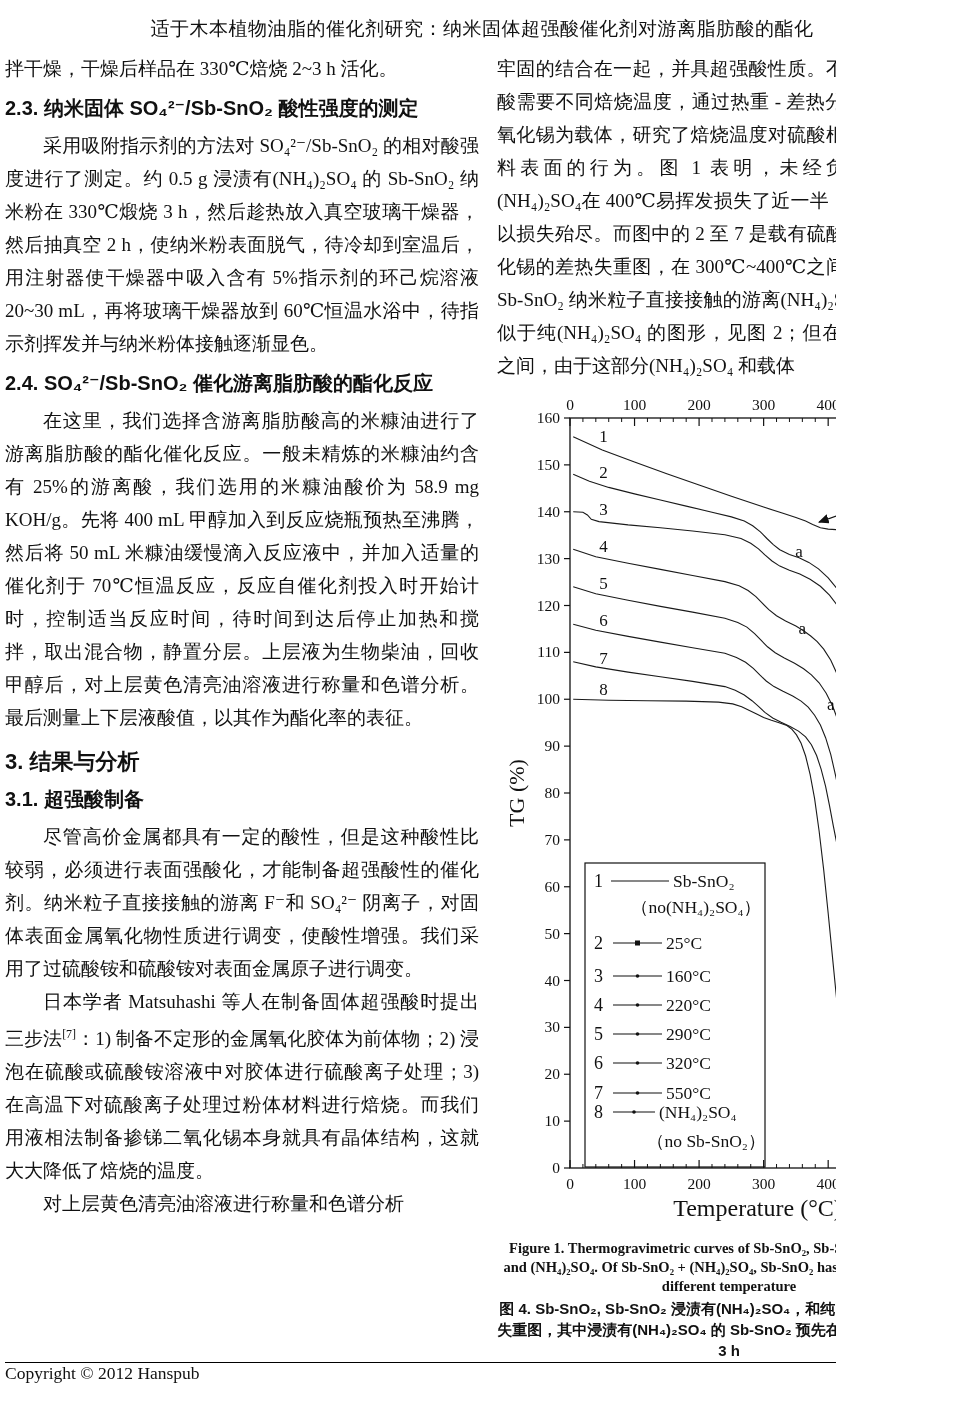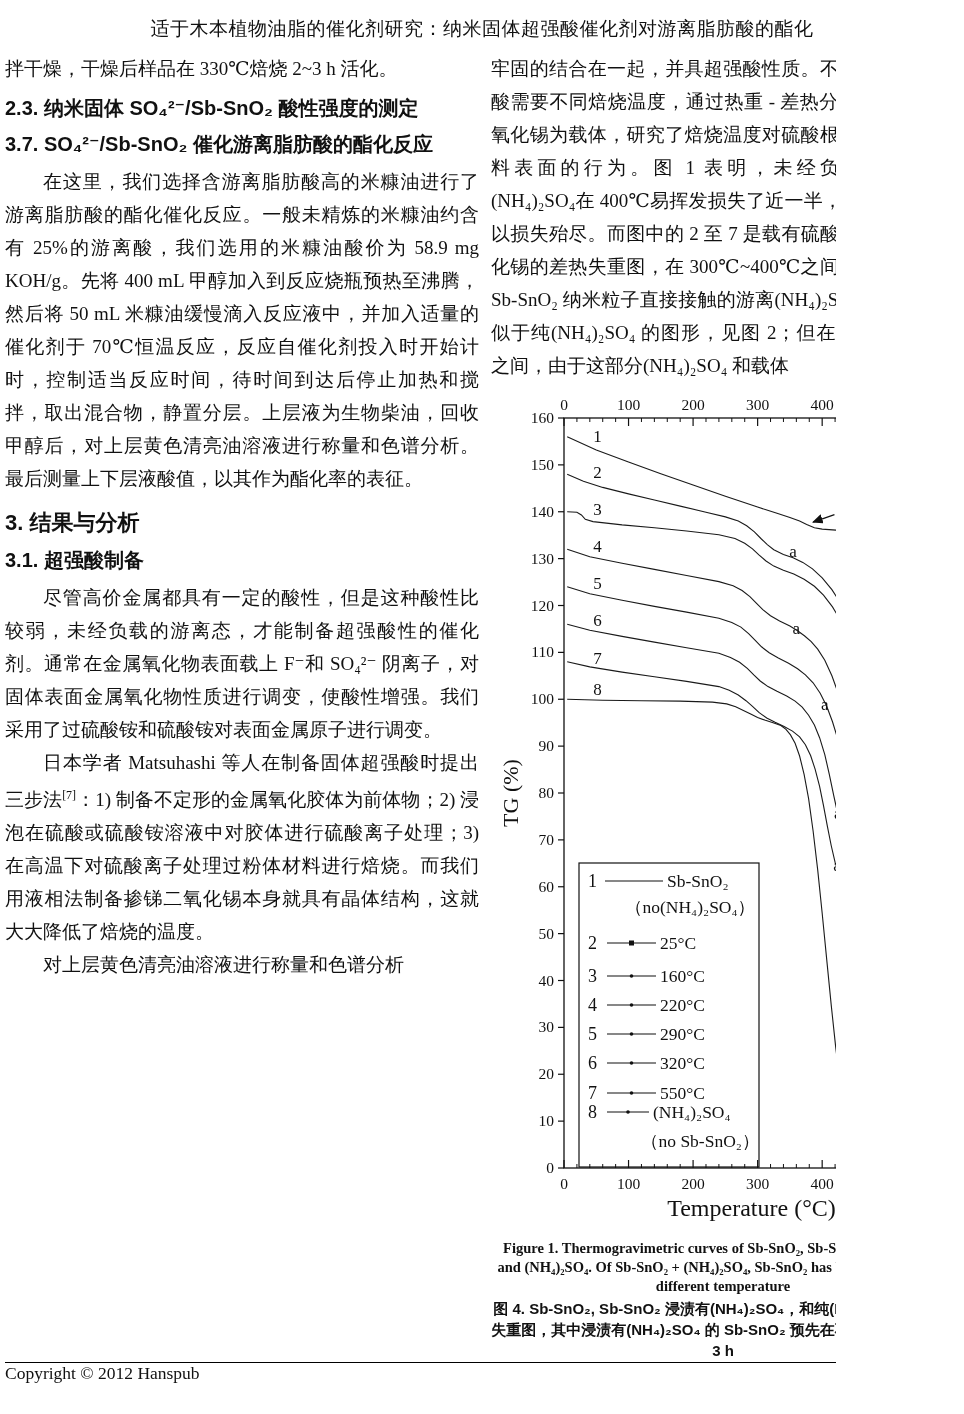--- a/index.html
+++ b/index.html
@@ -1,20 +1,20 @@
 <!DOCTYPE html>
 <html><head>
 <meta charset="utf-8">
 <style>
   html,body{margin:0;padding:0;background:#fff;}
   .page{position:relative;width:836px;height:1414px;background:#fff;overflow:hidden;
         font-family:"Liberation Serif","DejaVu Serif",serif;color:#111;}
   .title{position:absolute;top:16px;left:0;width:964px;text-align:center;
          font-size:19px;letter-spacing:0.5px;}
-  .columns{position:absolute;top:52px;left:5px;width:956px;display:flex;gap:12px;}
+  .columns{position:absolute;top:52px;left:5px;width:956px;display:flex;gap:18px;}
   .col-left{width:474px;}
   .col-right{width:464px;}
   p.body{font-size:19px;line-height:33px;text-align:justify;margin:0;}
   p.indent{text-indent:2em;}
   sup{font-size:12px;}
   h2.sec{font-family:"Liberation Sans","DejaVu Sans",sans-serif;font-weight:bold;
          font-size:20px;margin:10px 0 8px 0;line-height:26px;}
   h1.sec{font-family:"Liberation Sans","DejaVu Sans",sans-serif;font-weight:bold;
          font-size:22px;margin:14px 0 6px 0;line-height:28px;}
   .figure-block{margin-top:3px;}
@@ -31,25 +31,26 @@
 
 <div class="page">
 
   <div class="title">适于木本植物油脂的催化剂研究：纳米固体超强酸催化剂对游离脂肪酸的酯化</div>
 
   <div class="columns">
 
     <div class="col-left">
       <p class="body">拌干燥，干燥后样品在 330℃焙烧 2~3 h 活化。</p>
       <h2 class="sec">2.3. 纳米固体 SO₄²⁻/Sb-SnO₂ 酸性强度的测定</h2>
-      <h2 class="sec">3.7.  SO₄²⁻/Sb-SnO₂ 催化游离脂肪酸的酯化反应</h2>
+      <p class="body indent">采用吸附指示剂的方法对 SO₄²⁻/Sb-SnO₂ 的相对酸强度进行了测定。约 0.5 g 浸渍有(NH₄)₂SO₄ 的 Sb-SnO₂ 纳米粉在 330℃煅烧 3 h，然后趁热放入真空玻璃干燥器，然后抽真空 2 h，使纳米粉表面脱气，待冷却到室温后，用注射器使干燥器中吸入含有 5%指示剂的环己烷溶液 20~30 mL，再将玻璃干燥器放到 60℃恒温水浴中，待指示剂挥发并与纳米粉体接触逐渐显色。</p>
+      <h2 class="sec">2.4.  SO₄²⁻/Sb-SnO₂ 催化游离脂肪酸的酯化反应</h2>
       <p class="body indent">在这里，我们选择含游离脂肪酸高的米糠油进行了游离脂肪酸的酯化催化反应。一般未精炼的米糠油约含有 25%的游离酸，我们选用的米糠油酸价为 58.9 mg KOH/g。先将 400 mL 甲醇加入到反应烧瓶预热至沸腾，然后将 50 mL 米糠油缓慢滴入反应液中，并加入适量的催化剂于 70℃恒温反应，反应自催化剂投入时开始计时，控制适当反应时间，待时间到达后停止加热和搅拌，取出混合物，静置分层。上层液为生物柴油，回收甲醇后，对上层黄色清亮油溶液进行称量和色谱分析。最后测量上下层液酸值，以其作为酯化率的表征。</p>
       <h1 class="sec">3. 结果与分析</h1>
       <h2 class="sec">3.1. 超强酸制备</h2>
-      <p class="body indent">尽管高价金属都具有一定的酸性，但是这种酸性比较弱，未经负载的游离态，才能制备超强酸性的催化剂。通常在金属氧化物表面载上 F⁻和 SO₄²⁻ 阴离子，对固体表面金属氧化物性质进行调变，使酸性增强。我们采用了过硫酸铵和硫酸铵对表面金属原子进行调变。</p>
+      <p class="body indent">尽管高价金属都具有一定的酸性，但是这种酸性比较弱，必须进行表面强酸化，才能制备超强酸性的催化剂。纳米粒子直接接触的游离 F⁻和 SO₄²⁻ 阴离子，对固体表面金属氧化物性质进行调变，使酸性增强。我们采用了过硫酸铵和硫酸铵对表面金属原子进行调变。</p>
       <p class="body indent"><span>日本学者 Matsuhashi 等人在制备固体超强酸时提出三步法</span><sup>[7]</sup><span>：1) 制备不定形的金属氧化胶体为前体物；2) 浸泡在硫酸或硫酸铵溶液中对胶体进行硫酸离子处理；3) 在高温下对硫酸离子处理过粉体材料进行焙烧。而我们用液相法制备掺锑二氧化锡本身就具有晶体结构，这就大大降低了焙烧的温度。</span></p>
       <p class="body indent">对上层黄色清亮油溶液进行称量和色谱分析</p>
     </div>
 
     <div class="col-right">
       <p class="body">牢固的结合在一起，并具超强酸性质。不同类型的超强酸需要不同焙烧温度，通过热重 - 差热分析，以掺锑二氧化锡为载体，研究了焙烧温度对硫酸根在固体纳米材料表面的行为。图 1 表明，未经负载的游离态(NH₄)₂SO₄在 400℃易挥发损失了近一半，在 440℃时则以损失殆尽。而图中的 2 至 7 是载有硫酸铵的掺锑二氧化锡的差热失重图，在 300℃~400℃之间为表面没有与 Sb-SnO₂ 纳米粒子直接接触的游离(NH₄)₂SO₄的分解，类似于纯(NH₄)₂SO₄ 的图形，见图 2；但在 400℃~510℃之间，由于这部分(NH₄)₂SO₄ 和载体</p>
       <div class="figure-block">
         <svg id="tg-chart" width="464" height="842" viewBox="0 0 464 842" xmlns="http://www.w3.org/2000/svg">
             <defs>
               <marker id="arr" markerWidth="9" markerHeight="8" refX="8" refY="4" orient="auto">

